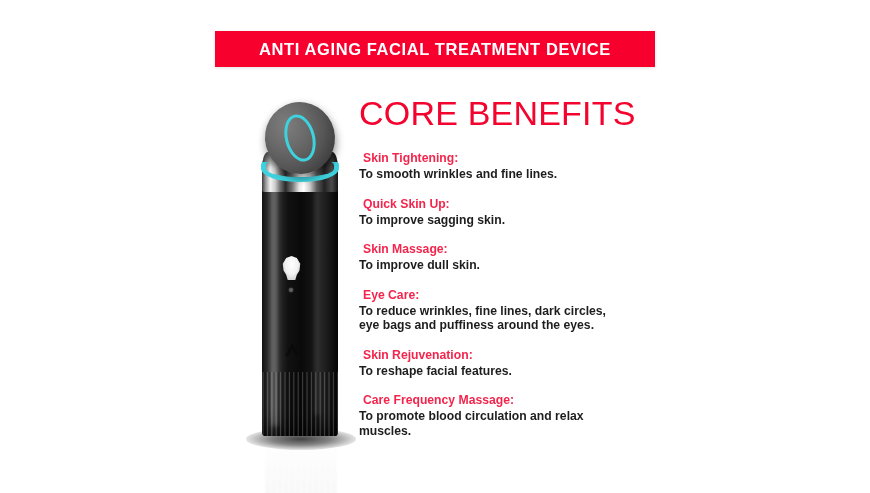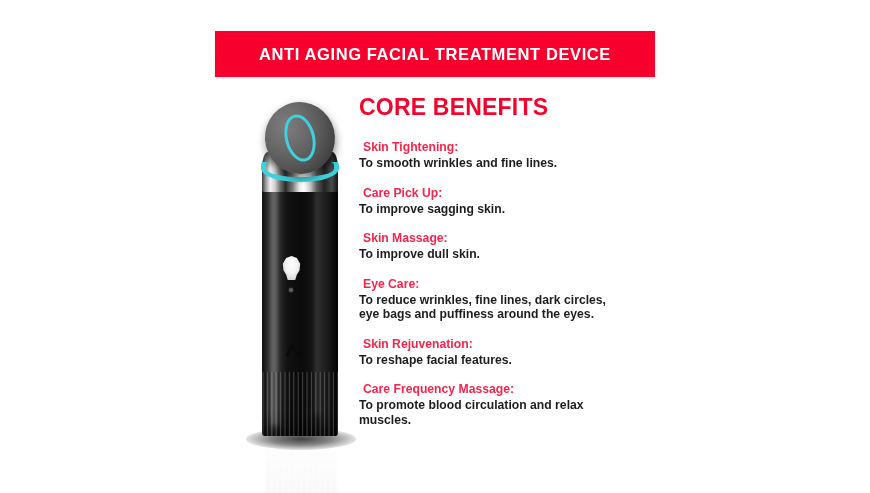--- a/index.html
+++ b/index.html
@@ -17,21 +17,21 @@
     background: #ffffff;
     overflow: hidden;
   }
 
   
   #title-banner {
     position: absolute;
     left: 215px;
     top: 31px;
     width: 440px;
-    height: 46px;
+    height: 36px;
     background: #f7002e;
     display: flex;
     align-items: center;
     justify-content: center;
     box-shadow: 0 1px 3px rgba(0,0,0,0.12);
   }
   #title-banner .title-text {
     color: #ffffff;
     font-size: 16.5px;
     font-weight: bold;
@@ -42,22 +42,22 @@
 
   
   #benefits {
     position: absolute;
     left: 359px;
     top: 96px;
     width: 290px;
   }
   #benefits-heading {
     color: #f3042e;
-    font-size: 23px;
-    font-weight: bold;
+    font-size: 34px;
+    font-weight: normal;
     letter-spacing: 0.2px;
     line-height: 1;
     margin: 0 0 21px 0;
   }
   .benefit-block {
     margin-bottom: 15px;
   }
   .benefit-block:last-child { margin-bottom: 0; }
   .benefit-title {
     color: #f4254c;
@@ -342,21 +342,21 @@
 
   <div id="benefits">
     <div id="benefits-heading">CORE BENEFITS</div>
 
     <div class="benefit-block">
       <div class="benefit-title">Skin Tightening:</div>
       <div class="benefit-desc">To smooth wrinkles and fine lines.</div>
     </div>
 
     <div class="benefit-block">
-      <div class="benefit-title">Care Pick Up:</div>
+      <div class="benefit-title">Quick Skin Up:</div>
       <div class="benefit-desc">To improve sagging skin.</div>
     </div>
 
     <div class="benefit-block">
       <div class="benefit-title">Skin Massage:</div>
       <div class="benefit-desc">To improve dull skin.</div>
     </div>
 
     <div class="benefit-block">
       <div class="benefit-title">Eye Care:</div>

